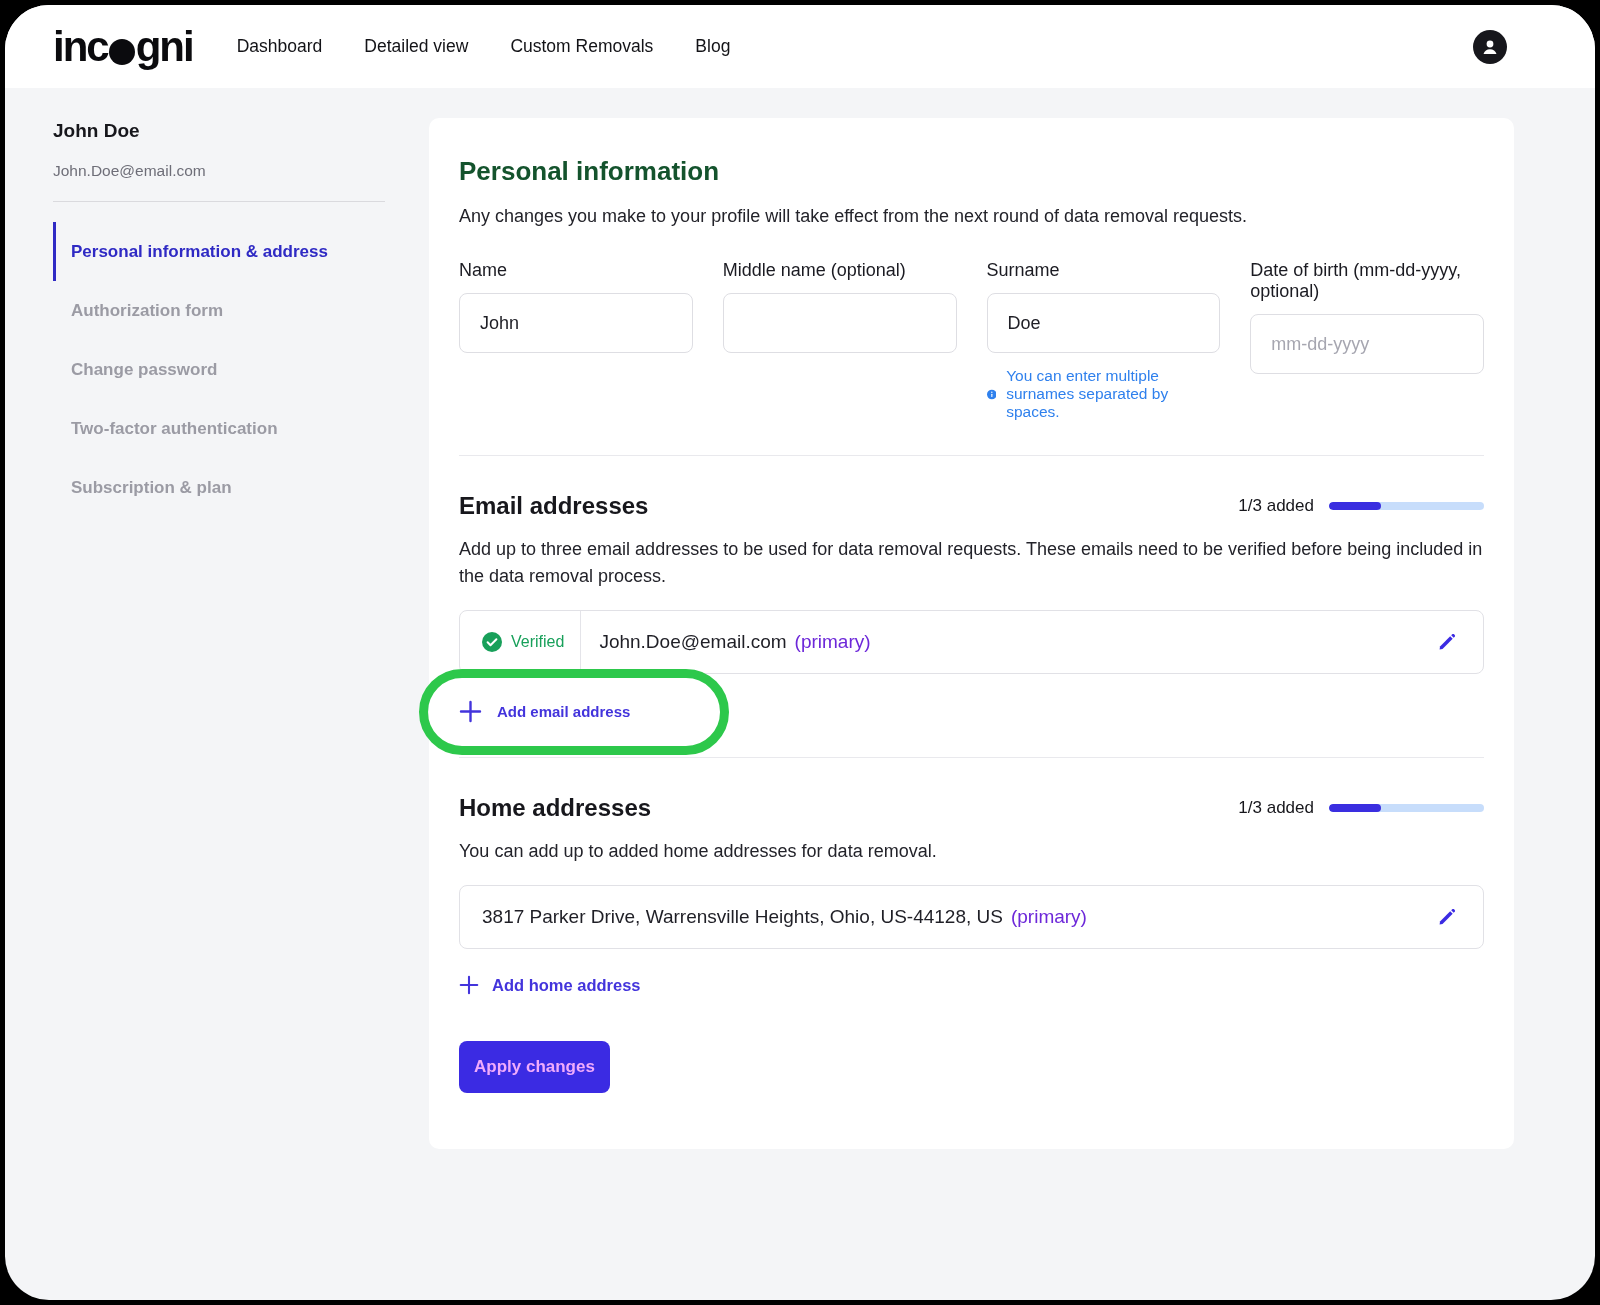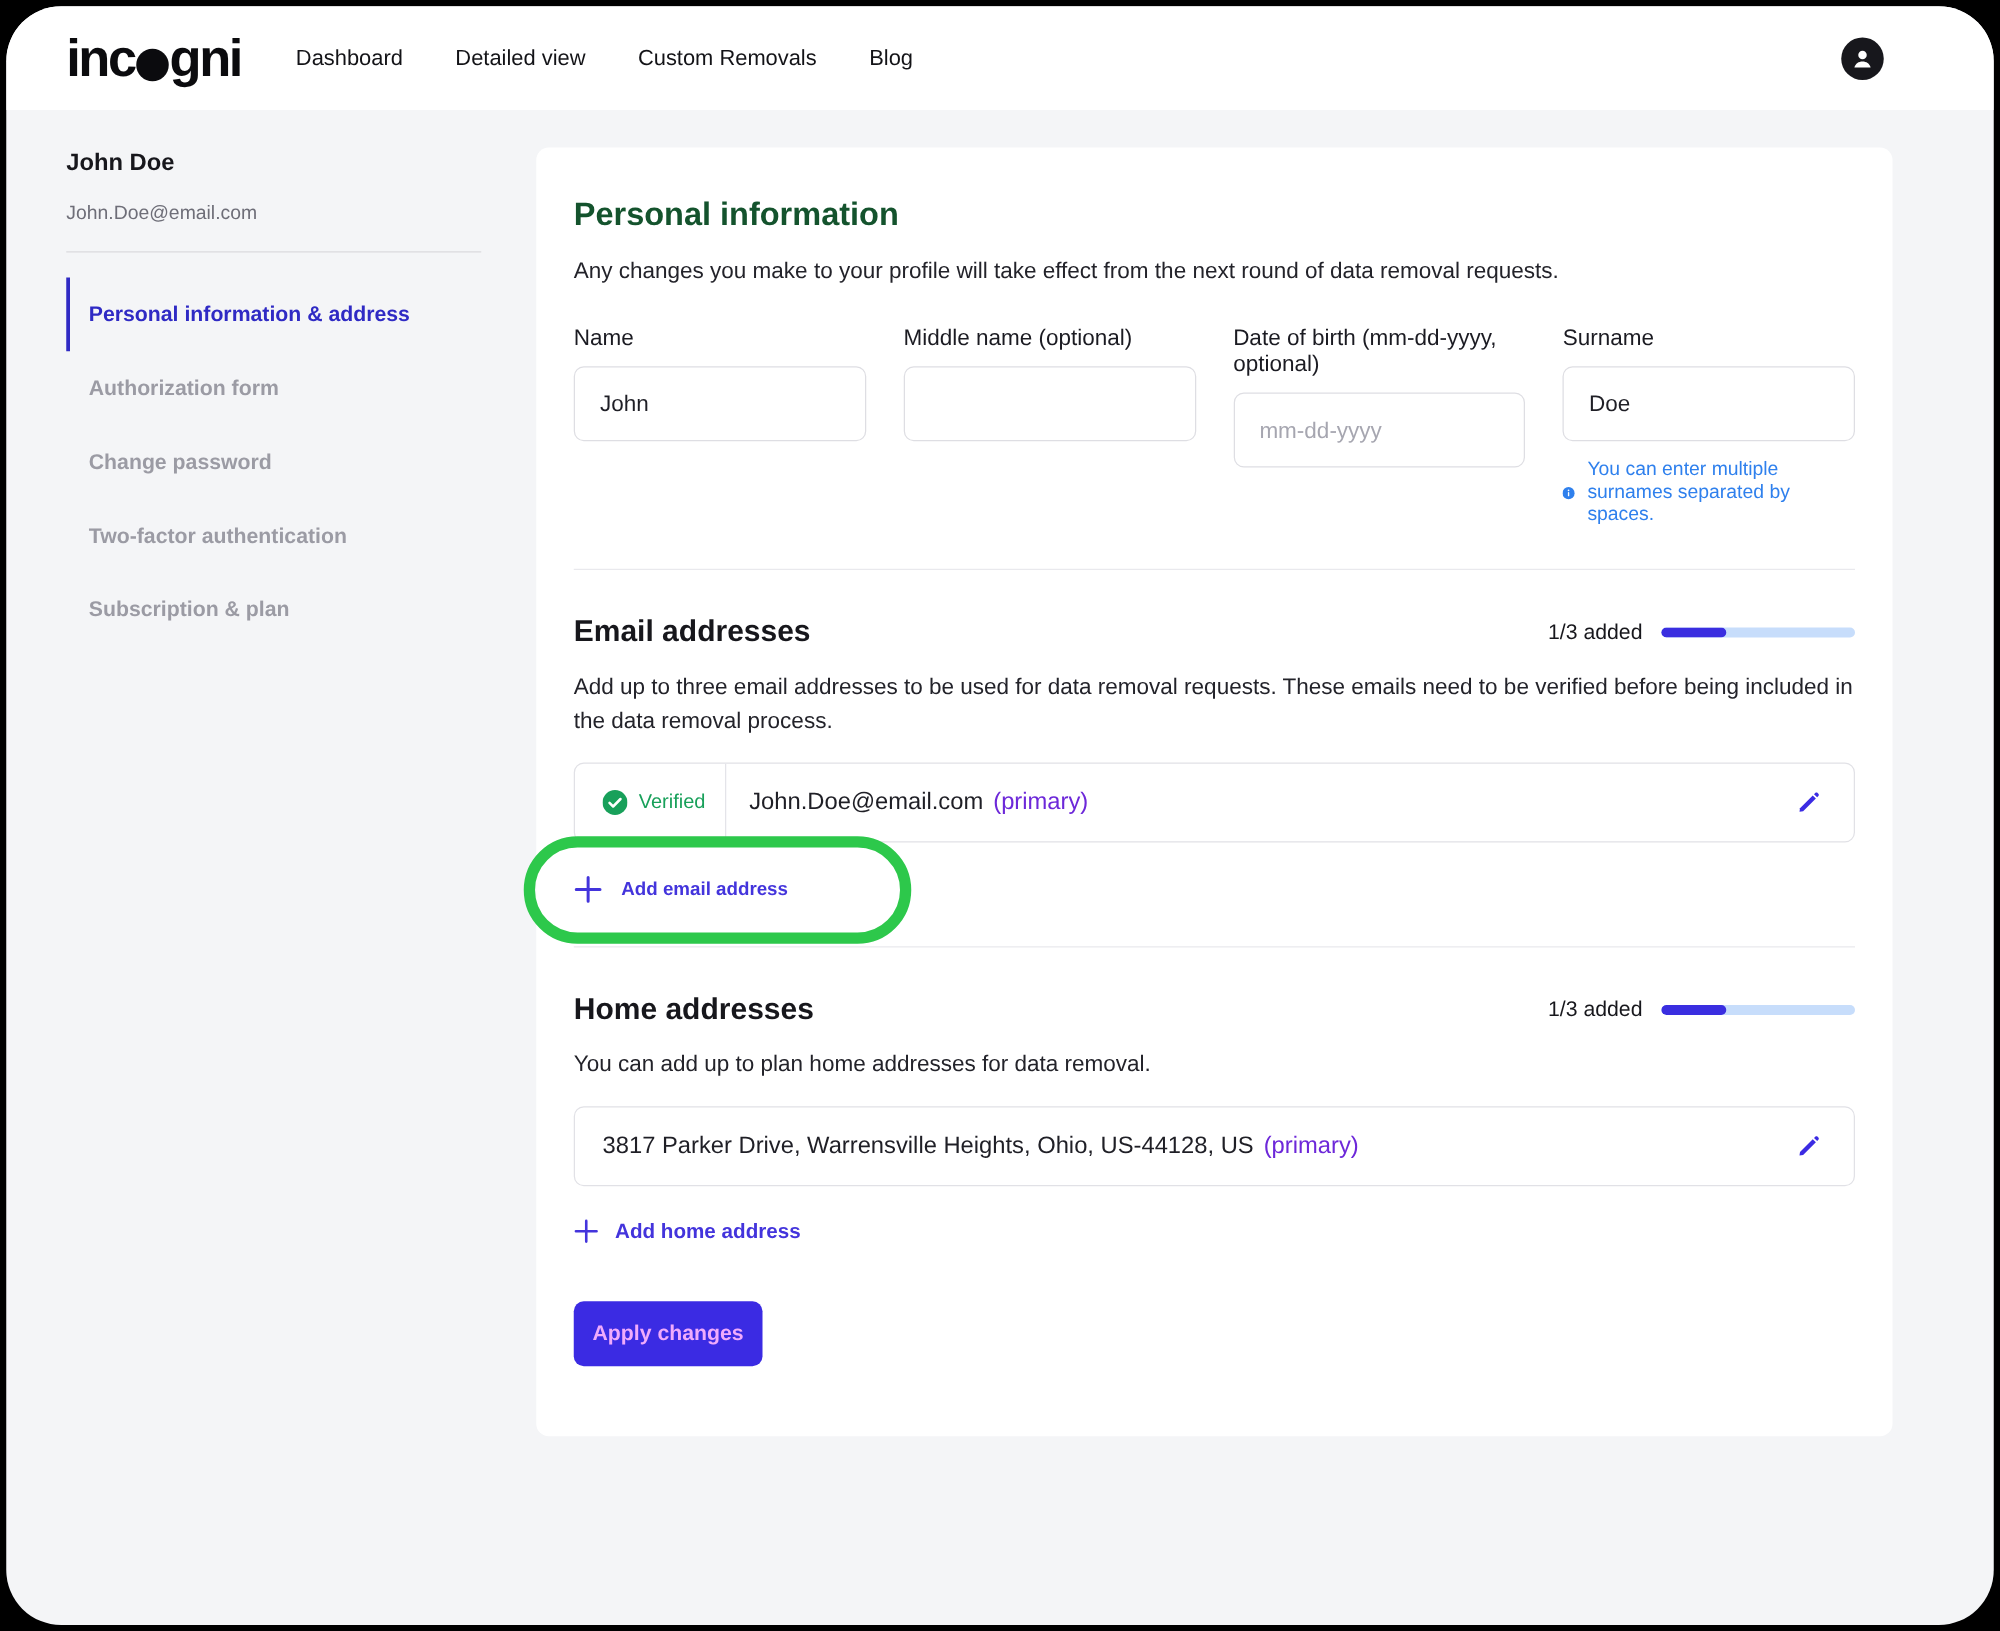--- a/index.html
+++ b/index.html
@@ -130,34 +130,34 @@
       <div class="form-grid">
         <div>
           <div class="field-label">Name</div>
           <input class="text-input" type="text" value="John" style="">
         </div>
         <div>
           <div class="field-label">Middle name (optional)</div>
           <input class="text-input" type="text" value="" style="">
         </div>
         <div>
-          <div class="field-label">Date of birth (mm-dd-yyyy, optional)</div>
-          <input class="text-input" type="text" placeholder="mm-dd-yyyy" style="">
-        </div>
-        <div>
           <div class="field-label">Surname</div>
           <input class="text-input" type="text" value="Doe" style="">
           <div class="hint-row">
             <svg width="17" height="17" viewBox="0 0 17 17">
               <circle cx="8.5" cy="8.5" r="8.5" fill="#2f80ed"></circle>
               <rect x="7.6" y="7" width="1.9" height="6" rx="0.9" fill="#fff"></rect>
               <circle cx="8.5" cy="4.6" r="1.2" fill="#fff"></circle>
             </svg>
             <span class="hint-text">You can enter multiple surnames separated by spaces.</span>
           </div>
+        </div>
+        <div>
+          <div class="field-label">Date of birth (mm-dd-yyyy, optional)</div>
+          <input class="text-input" type="text" placeholder="mm-dd-yyyy" style="">
         </div>
       </div>
 
       <div class="section-divider"></div>
 
       <section class="section">
         <div class="sec-head">
           <h3 class="h-section">Email addresses</h3>
           <div class="sec-right">
             <span class="added-count">1/3 added</span>
@@ -201,21 +201,21 @@
       <section class="section">
         <div class="sec-head">
           <h3 class="h-section">Home addresses</h3>
           <div class="sec-right">
             <span class="added-count">1/3 added</span>
             <div class="progress-track">
               <div class="progress-fill" style="width: 33.5%;"></div>
             </div>
           </div>
         </div>
-        <p class="desc">You can add up to plan home addresses for data removal.</p>
+        <p class="desc">You can add up to added home addresses for data removal.</p>
 
         <div class="entry-row">
           <span class="entry-text noicon">3817 Parker Drive, Warrensville Heights, Ohio, US-44128, US</span>
           <span class="primary-note">(primary)</span>
           <button class="edit-btn">
             <svg width="20" height="20" viewBox="0 0 20 20">
               <path d="M3 14.5L13.2 4.3l2.5 2.5L5.5 17 2.6 17.4z" fill="#3b2be3"></path>
               <path d="M14.2 3.3l1-1c.5-.5 1.4-.5 1.9 0l.6.6c.5.5.5 1.4 0 1.9l-1 1z" fill="#3b2be3"></path>
             </svg>
           </button>

